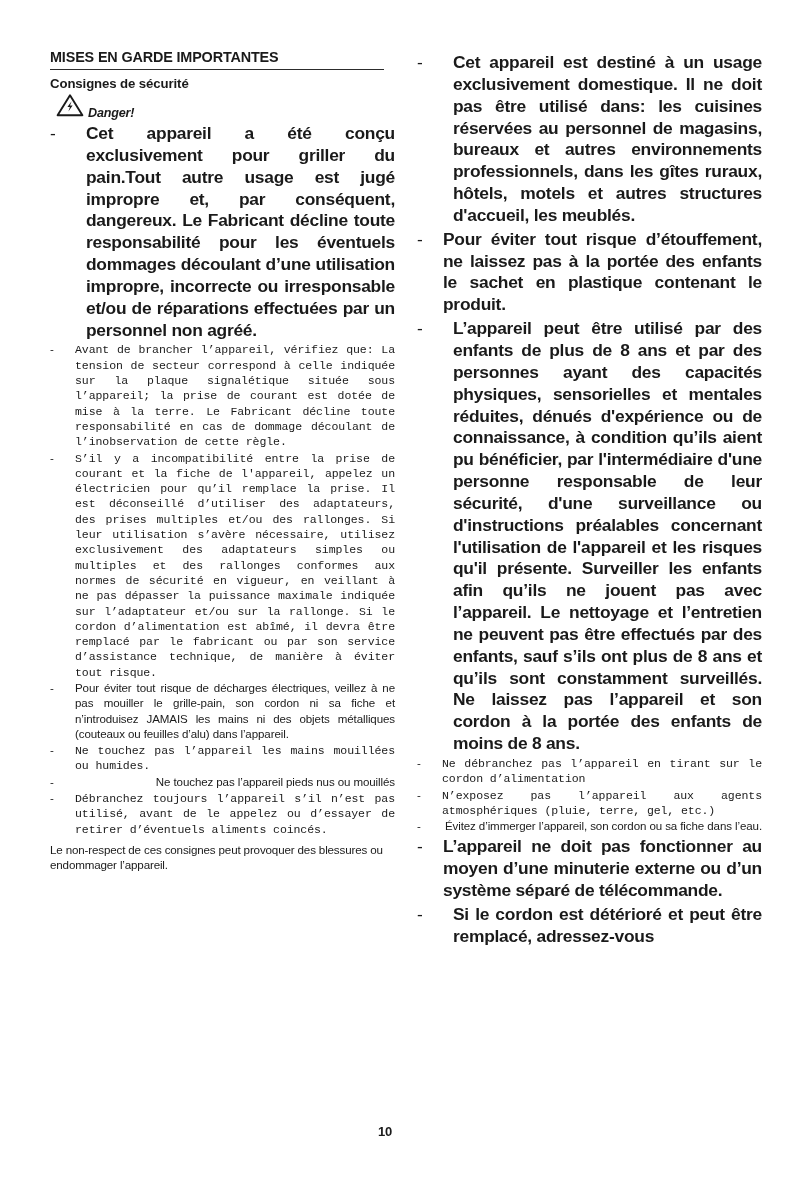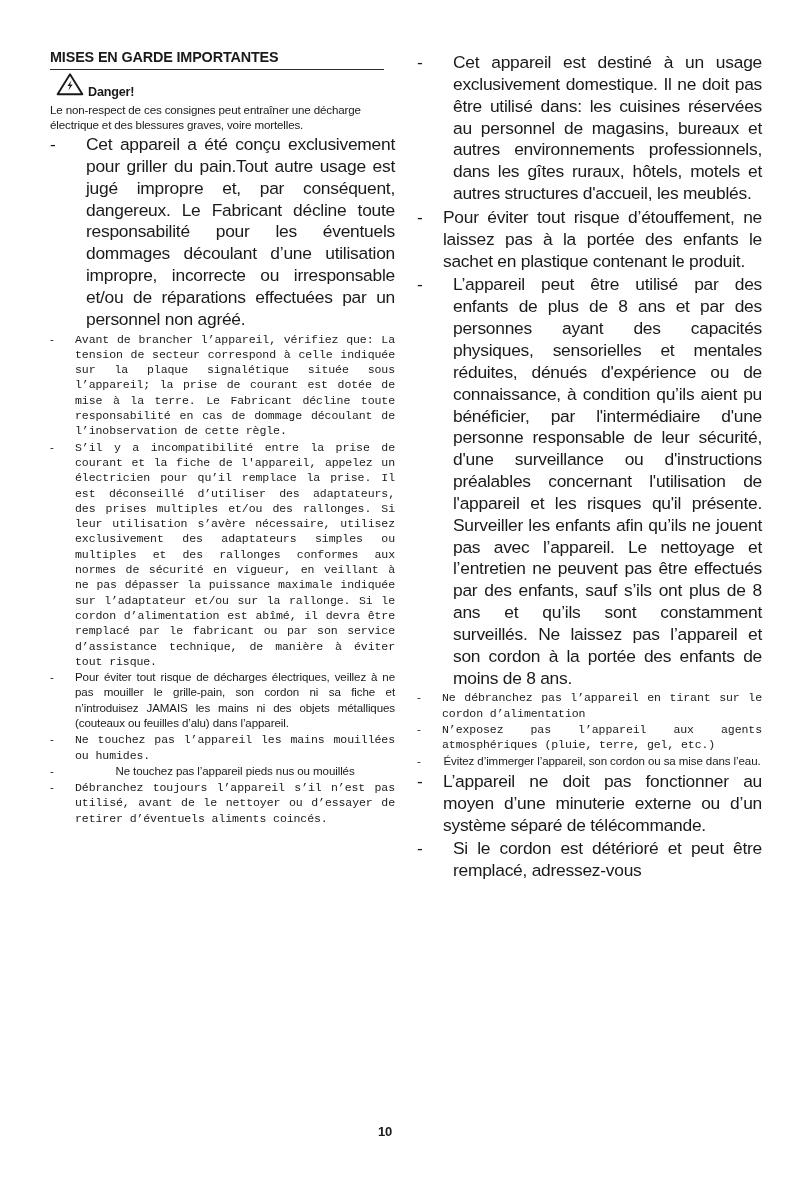--- a/index.html
+++ b/index.html
@@ -62,20 +62,21 @@
     display: flex;
     align-items: flex-end;
     gap: 4px;
     margin: 4px 0 2px 6px;
     height: 26px;
   }
   .warn-icon { display:block; }
   .warn-word {
     font-size: 12.6px;
     font-weight: bold;
+    font-style: italic;
     line-height: 1;
     padding-bottom: 1px;
     letter-spacing: -0.2px;
   }
 
   
   p { margin: 0; }
 
   .note {           
     font-size: 11.6px;
@@ -102,40 +103,40 @@
 
   
   .big {
     font-size: 17.4px;
     line-height: 1.255;
     letter-spacing: -0.25px;
     margin-top: 2px;
     margin-bottom: 1px;
   }
   .big .dash { width: 16px; font-size: 17.4px; }
-  .big .btxt { padding-left: 10px; text-indent: -0px; }
+  .big .btxt { padding-left: 10px; text-indent: -0px; font-weight: bold; }
 
   
   .small {
     font-size: 11.55px;
     line-height: 1.325;
     letter-spacing: -0.1px;
     margin-bottom: 1px;
   }
   .small .dash { width: 13px; font-size: 11.55px; }
   .small .btxt { padding-left: 12px; }
 
   
   .small.wide .dash { width: 22px; }
   .small.wide .btxt { padding-left: 3px; font-family: Liberation Mono, monospace; }
 
   .big.wide .dash { width: 16px; }
   .big.wide .btxt { padding-left: 20px; }
 
-  .nojust .btxt { text-align: center; }
+  .nojust .btxt { text-align: right; }
 
   .gap-sm { height: 4px; }
 
   
   .page-number {
     position: absolute;
     left: 0;
     top: 1124px;
     width: 770px;
     text-align: center;
@@ -148,31 +149,31 @@
 <body>
 
 <div class="page">
 
   <div class="columns">
 
     <div class="col">
 
       <div class="doc-title">MISES EN GARDE IMPORTANTES</div>
 
+      <div class="sub-title">Consignes de sécurité</div>
 
       <div class="warn-head">
         <span class="warn-icon">
           <svg width="28" height="24" viewBox="0 0 28 24">
             <path d="M14 2.2 L26.4 22.2 L1.6 22.2 Z" fill="none" stroke="#1a1a1a" stroke-width="1.9" stroke-linejoin="round"></path>
             <path d="M15.6 8.2 L11.4 14.0 L13.9 14.0 L12.4 18.6 L16.6 12.6 L14.0 12.6 Z" fill="#1a1a1a"></path>
           </svg>
         </span>
         <span class="warn-word">Danger!</span>
       </div>
-      <p class="note">Le non-respect de ces consignes peut entraîner une décharge électrique et des blessures graves, voire mortelles.</p>
 
       <div class="bl big wide">
         <span class="dash">-</span>
         <span class="btxt">Cet appareil a été conçu exclusivement pour griller du pain.Tout autre usage est jugé impropre et, par conséquent, dangereux. Le Fabricant décline toute responsabilité pour les éventuels dommages découlant d’une utilisation impropre, incorrecte ou irresponsable et/ou de réparations effectuées par un personnel non agréé.</span>
       </div>
 
       <div class="bl small wide">
         <span class="dash">-</span>
         <span class="btxt">Avant de brancher l’appareil, vérifiez que: La tension de secteur correspond à celle indiquée sur la plaque signalétique située sous l’appareil; la prise de courant est dotée de mise à la terre. Le Fabricant décline toute responsabilité en cas de dommage découlant de l’inobservation de cette règle.</span>
       </div>
@@ -192,25 +193,26 @@
         <span class="btxt">Ne touchez pas l’appareil les mains mouillées ou humides.</span>
       </div>
 
       <div class="bl small nojust">
         <span class="dash">-</span>
         <span class="btxt">Ne touchez pas l’appareil pieds nus ou mouillés</span>
       </div>
 
       <div class="bl small wide">
         <span class="dash">-</span>
-        <span class="btxt">Débranchez toujours l’appareil s’il n’est pas utilisé, avant de le nettoyer ou d’essayer de retirer d’éventuels aliments coincés.</span>
+        <span class="btxt">Débranchez toujours l’appareil s’il n’est pas utilisé, avant de le appelez ou d’essayer de retirer d’éventuels aliments coincés.</span>
       </div>
 
       <div class="gap-sm"></div>
 
+      <p class="note">Le non-respect de ces consignes peut provoquer des blessures ou endommager l’appareil.</p>
 
     </div>
 
     <div class="col">
 
       <div class="bl big wide">
         <span class="dash">-</span>
         <span class="btxt">Cet appareil est destiné à un usage exclusivement domestique. Il ne doit pas être utilisé dans: les cuisines réservées au personnel de magasins, bureaux et autres environnements professionnels, dans les gîtes ruraux, hôtels, motels et autres structures d'accueil, les meublés.</span>
       </div>
 
@@ -229,21 +231,21 @@
         <span class="btxt">Ne débranchez pas l’appareil en tirant sur le cordon d’alimentation</span>
       </div>
 
       <div class="bl small wide">
         <span class="dash">-</span>
         <span class="btxt">N’exposez pas l’appareil aux agents atmosphériques (pluie, terre, gel, etc.)</span>
       </div>
 
       <div class="bl small nojust">
         <span class="dash">-</span>
-        <span class="btxt">Évitez d’immerger l’appareil, son cordon ou sa mise dans l’eau.</span>
+        <span class="btxt">Évitez d’immerger l’appareil, son cordon ou sa fiche dans l’eau.</span>
       </div>
 
       <div class="bl big">
         <span class="dash">-</span>
         <span class="btxt">L’appareil ne doit pas fonctionner au moyen d’une minuterie externe ou d’un système séparé de télécommande.</span>
       </div>
 
       <div class="bl big wide">
         <span class="dash">-</span>
         <span class="btxt">Si le cordon est détérioré et peut être remplacé, adressez-vous</span>

